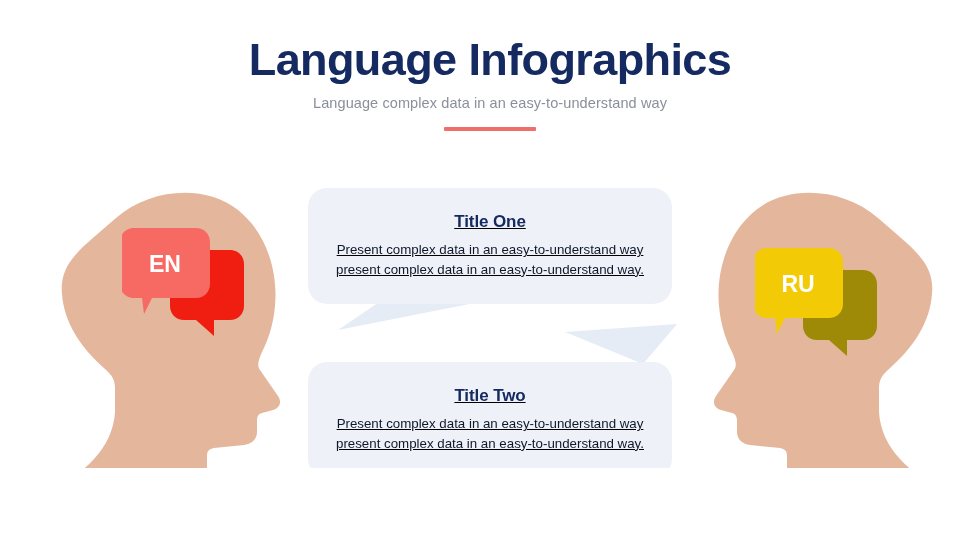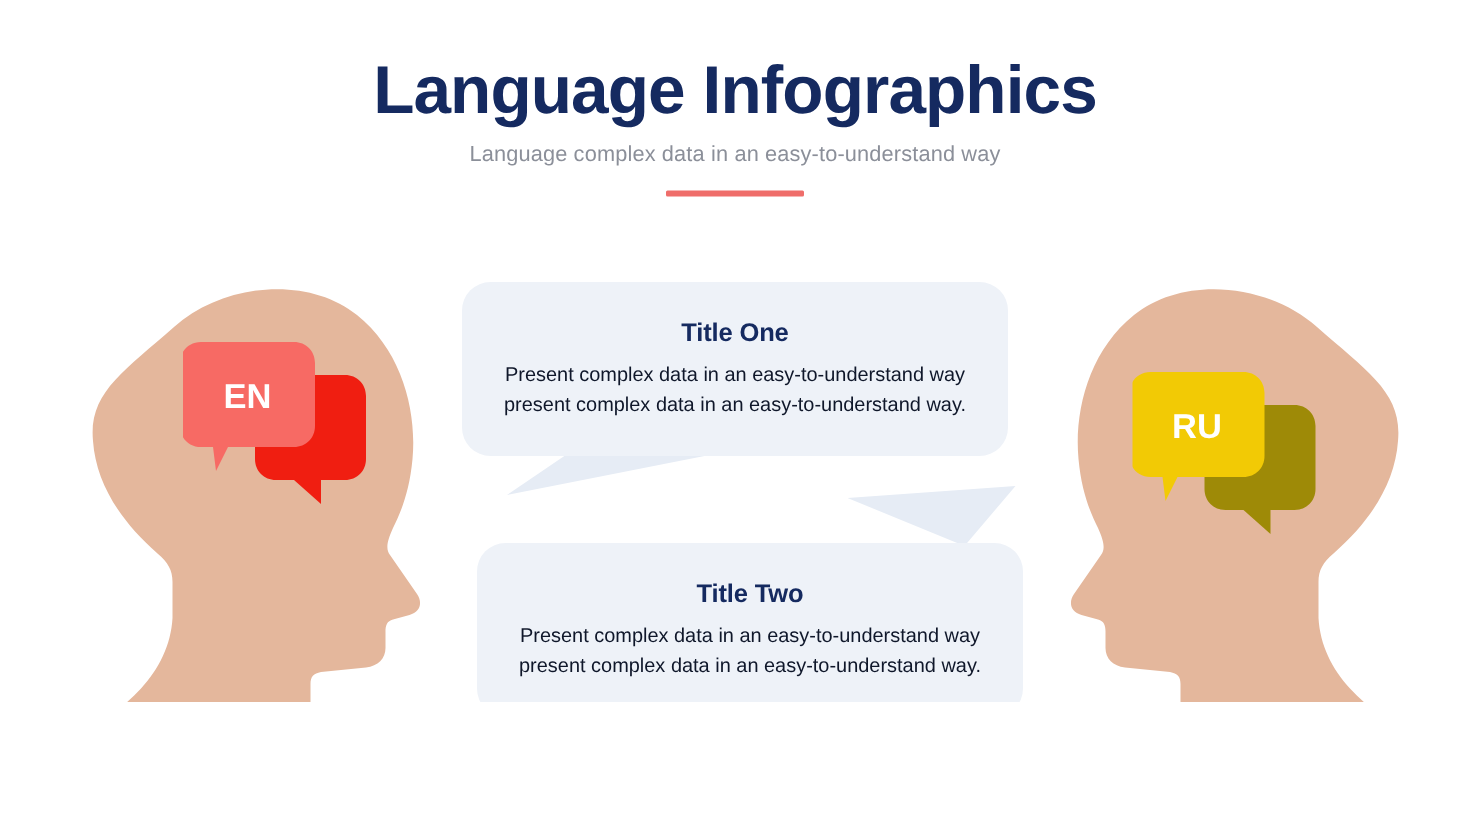--- a/index.html
+++ b/index.html
@@ -75,20 +75,21 @@
   
   .info-card {
     position: absolute;
     left: 308px;
     width: 364px;
     background: #eef2f8;
     border-radius: 19px;
     box-sizing: border-box;
     padding: 18px 28px 20px 28px;
     text-align: center;
+    text-decoration: underline;
   }
   #info-card-one { top: 188px; height: 116px; }
   #info-card-two { top: 362px; height: 116px; }
 
   .card-title {
     font-size: 17px;
     font-weight: bold;
     color: #152a60;
     margin: 6px 0 8px 0;
     letter-spacing: -0.1px;
@@ -209,18 +210,18 @@
 
   <svg id="card-tail-two" class="card-tail" width="120" height="44" viewBox="0 0 120 44">
     <path d="M0 8 L112 0 L78 40 Z" fill="#e6ecf5"></path>
   </svg>
 
   <div id="info-card-one" class="info-card" style="background: rgb(238, 242, 248);">
     <div class="card-title">Title One</div>
     <div class="card-body">Present complex data in an easy-to-understand way present complex data in an easy-to-understand way.</div>
   </div>
 
-  <div id="info-card-two" class="info-card" style="background: rgb(238, 242, 248); margin-left: 10px;">
+  <div id="info-card-two" class="info-card" style="background: rgb(238, 242, 248);">
     <div class="card-title">Title Two</div>
     <div class="card-body">Present complex data in an easy-to-understand way present complex data in an easy-to-understand way.</div>
   </div>
 
 </div>
 
 </body></html>

